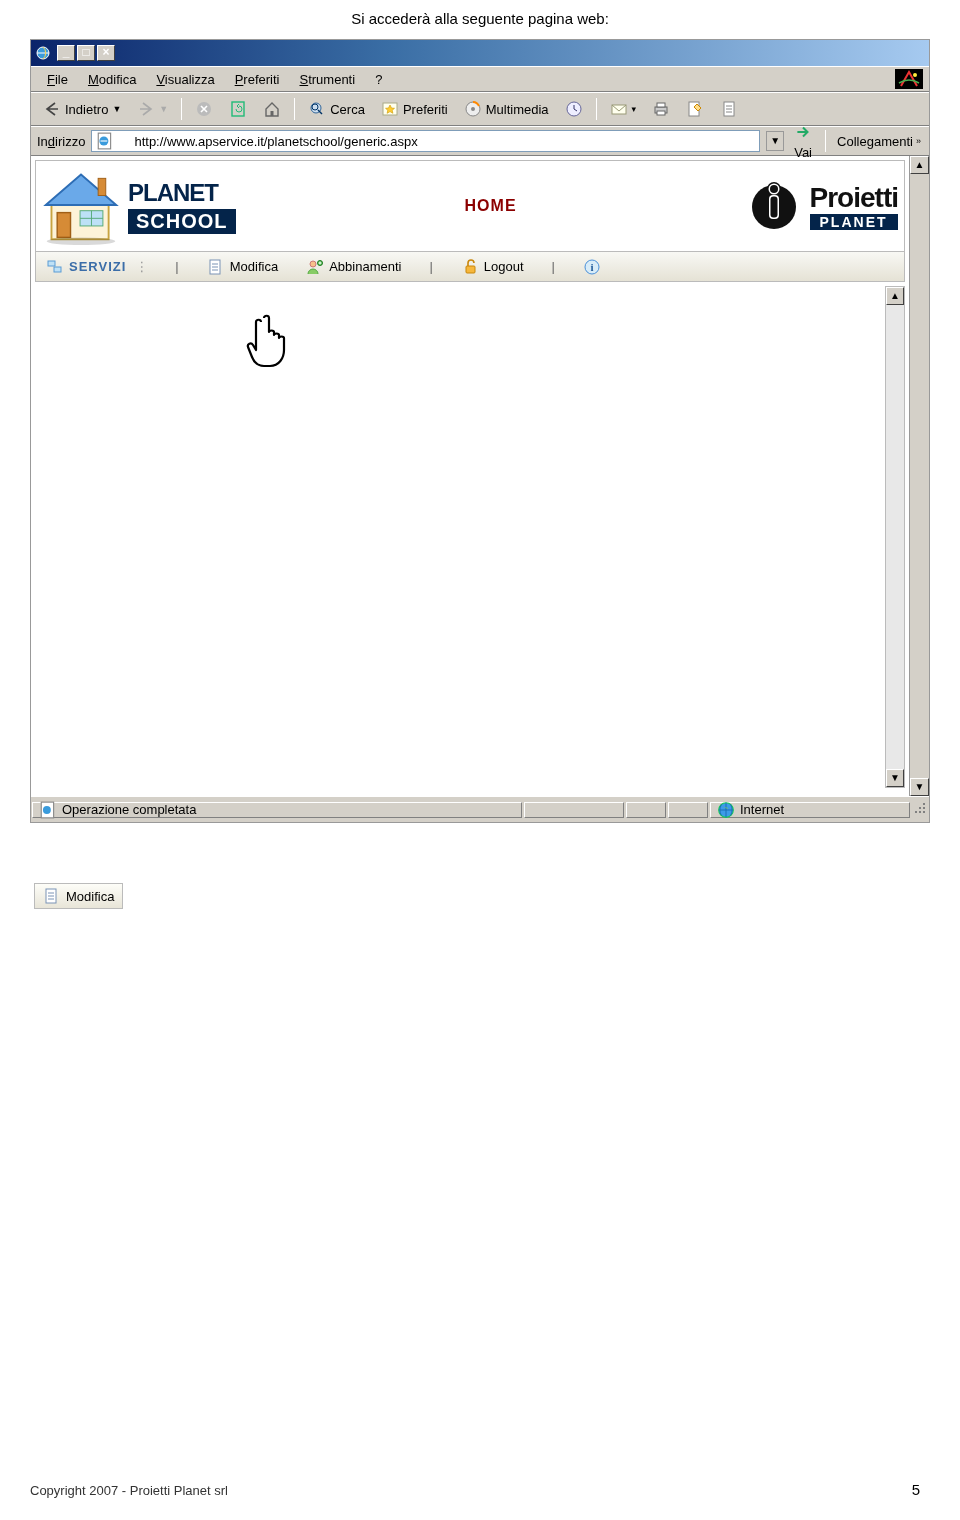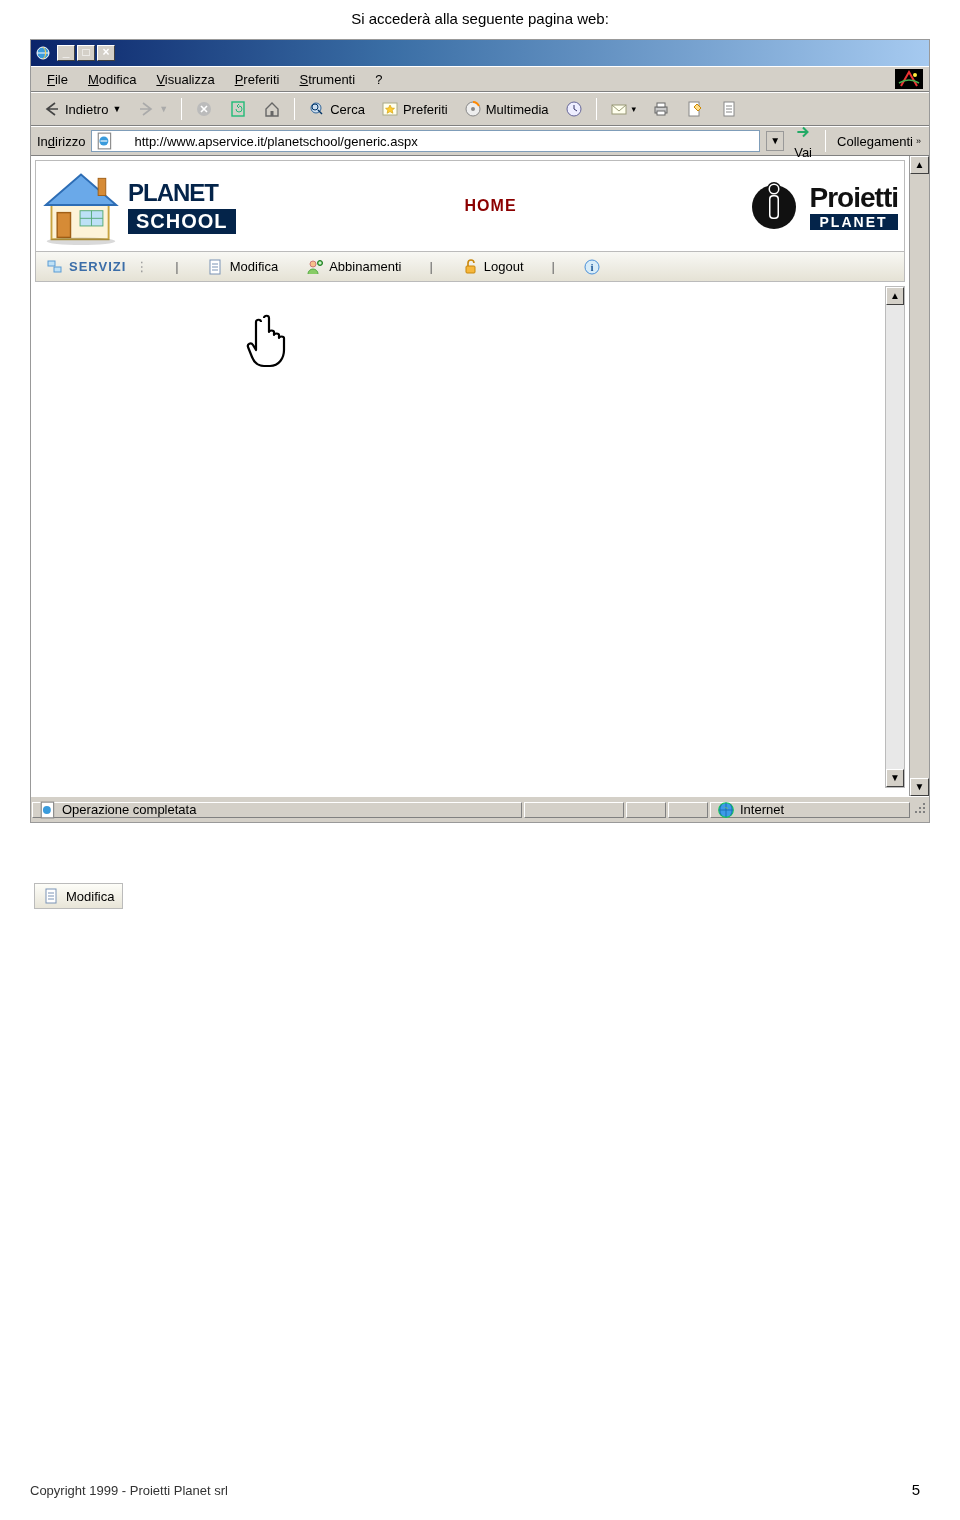--- a/index.html
+++ b/index.html
@@ -497,14 +497,14 @@
     <span class="icon-sm">
         <svg viewBox="0 0 18 18">
           <rect x="3" y="2" width="10" height="14" fill="#fff" stroke="#7a93b5"></rect>
           <path d="M5 6h6M5 9h6M5 12h6" stroke="#7a93b5"></path>
         </svg>
       </span>
     <span>Modifica</span>
   </span>
 </div>
 
-<div class="copyright">Copyright 1999 - Proietti Planet srl</div>
+<div class="copyright">Copyright 2007 - Proietti Planet srl</div>
 <div class="pagenum">5</div>
 
 </body></html>

